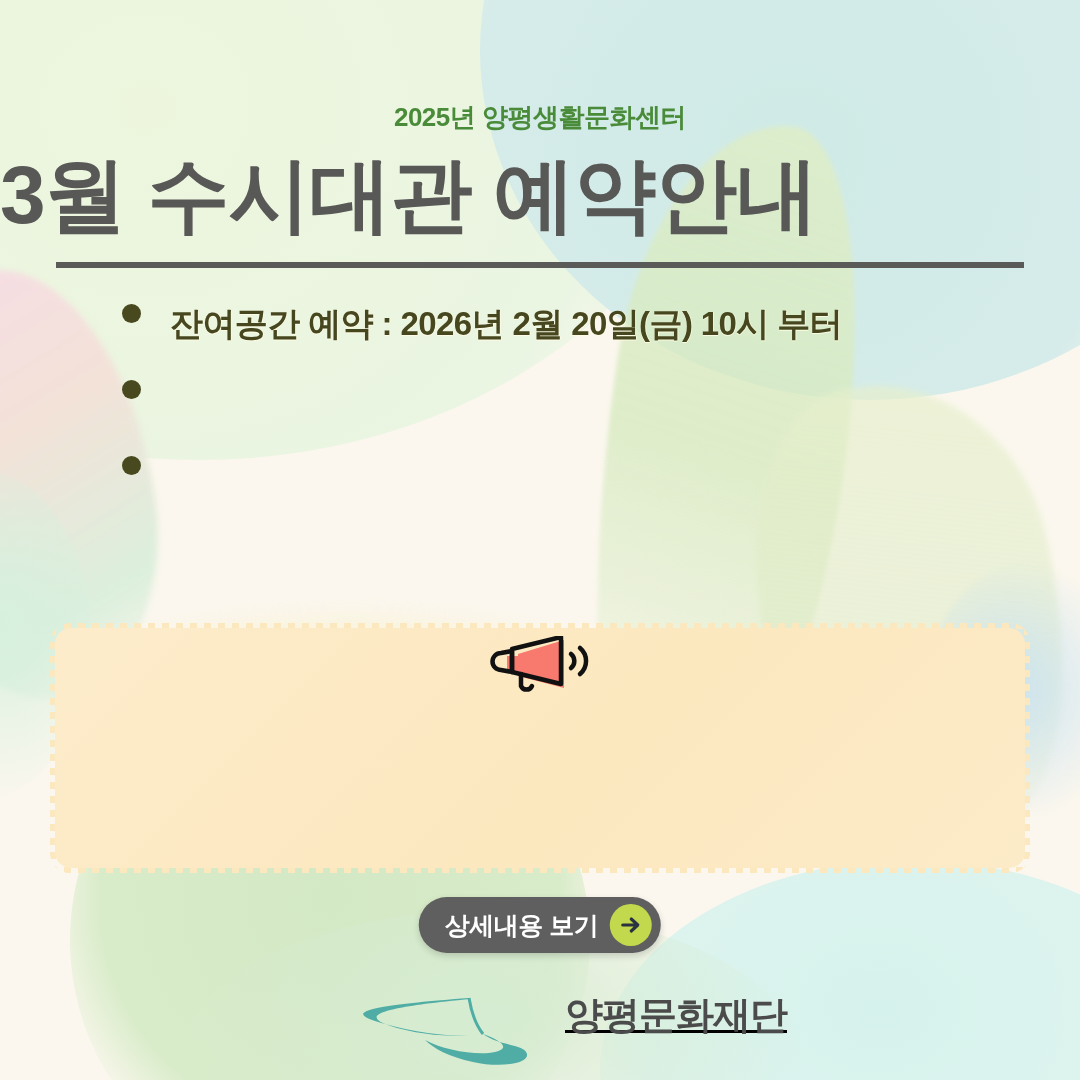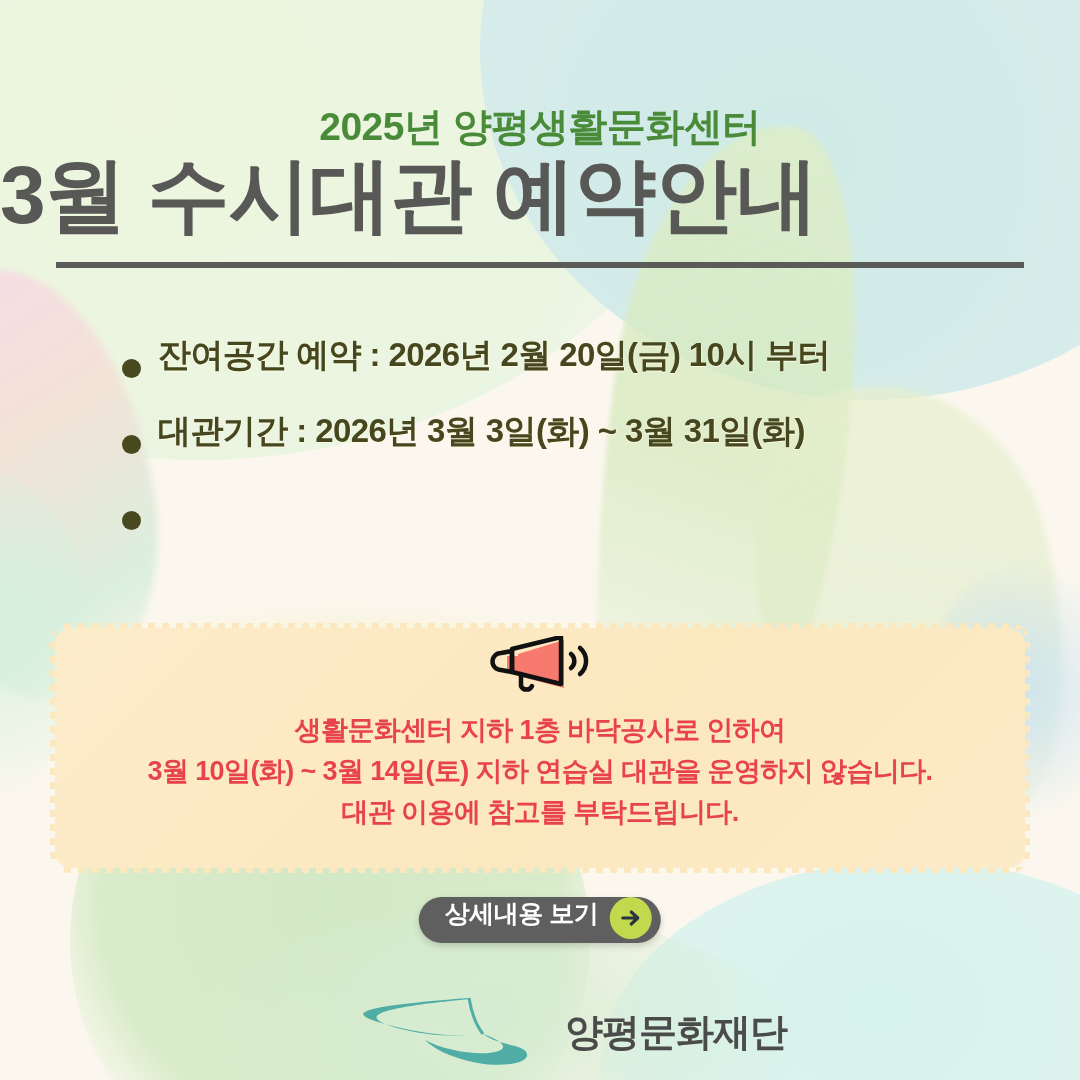--- a/index.html
+++ b/index.html
@@ -116,21 +116,21 @@
   #content {
     position: relative;
     width: 100%;
     height: 100%;
   }
 
   .eyebrow {
     position: absolute;
     top: 100px; left: 0; right: 0;
     text-align: center;
-    font-size: 39px;
+    font-size: 26px;
     font-weight: 700;
     letter-spacing: -0.5px;
     color: #4a8b3a;
   }
 
   .headline {
     position: absolute;
     top: 152px; left: 0; right: 0;
     text-align: left;
     font-size: 82px;
@@ -147,23 +147,24 @@
     width: 968px; height: 6px;
     background: #5a5a58;
   }
 
   .bullets {
     position: absolute;
     top: 302px; left: 0; right: 0;
   }
   .bullet-row {
     display: flex;
-    align-items: flex-end;
+    align-items: flex-start;
     height: 76px;
     padding-left: 122px;
+    gap: 12px;
   }
   .bullet-dot {
     width: 19px; height: 19px;
     border-radius: 50%;
     background: #49491f;
     flex: 0 0 auto;
     margin-right: 17px;
     margin-top: 2px;
   }
   .bullet-text {
@@ -223,22 +224,22 @@
     white-space: nowrap;
   }
 
   
   .cta {
     position: absolute;
     left: 50%;
     top: 897px;
     transform: translateX(-50%);
     display: flex;
-    align-items: flex-start;
-    height: 46px;
+    align-items: center;
+    height: 56px;
     padding: 0 9px 0 26px;
     border-radius: 28px;
     background: #5f5f5f;
     box-shadow: 0 3px 7px rgba(0,0,0,0.16);
     cursor: pointer;
   }
   .cta-label {
     font-size: 25px;
     font-weight: 700;
     letter-spacing: -0.5px;
@@ -255,22 +256,23 @@
     justify-content: center;
   }
 
   
   .footer {
     position: absolute;
     left: 50%;
     bottom: 6px;
     transform: translateX(-50%);
     display: flex;
-    align-items: center;
+    align-items: flex-start;
     gap: 22px;
+    text-decoration: underline;
   }
   .footer-mark { flex: 0 0 auto; }
   .footer-name {
     font-size: 38px;
     font-weight: 700;
     letter-spacing: -1px;
     color: #4b4b4b;
     white-space: nowrap;
   }
 </style>
@@ -301,21 +303,20 @@
 
     <div class="bullets">
 
       <div class="bullet-row">
         <span class="bullet-dot"></span>
         <span class="bullet-text">잔여공간 예약 : 2026년 2월 20일(금) 10시 부터</span>
       </div>
 
       <div class="bullet-row">
         <span class="bullet-dot"></span>
-        <span class="bullet-text">대관기간 : 2026년 3월 3일(화) ~ 3월 31일(화)</span>
       </div>
 
       <div class="bullet-row">
         <span class="bullet-dot"></span>
       </div>
 
 
     </div>
 
     <div class="notice-box">
@@ -333,25 +334,20 @@
 
             <path d="M24 15 L13 17 a6 6 0 0 0 0 17 L24 36 Z" fill="none" stroke="#111111" stroke-width="4.5" stroke-linejoin="round"></path>
 
             <path d="M33 38 L33 50 a6 6 0 0 0 11 0" fill="none" stroke="#111111" stroke-width="4.5" stroke-linecap="round"></path>
 
             <path d="M83 18 a9 9 0 0 1 0 14" fill="none" stroke="#111111" stroke-width="4.5" stroke-linecap="round"></path>
             <path d="M92 12 a17 17 0 0 1 0 26" fill="none" stroke="#111111" stroke-width="4.5" stroke-linecap="round"></path>
           </svg>
         </div>
 
-        <div class="notice-lines">
-          <div class="notice-line">생활문화센터 지하 1층 바닥공사로 인하여</div>
-          <div class="notice-line">3월 10일(화) ~ 3월 14일(토) 지하 연습실 대관을 운영하지 않습니다.</div>
-          <div class="notice-line">대관 이용에 참고를 부탁드립니다.</div>
-        </div>
       </div>
     </div>
 
     <div class="cta">
       <span class="cta-label">상세내용 보기</span>
       <span class="cta-arrow">
         <svg width="24" height="24" viewBox="0 0 24 24" xmlns="http://www.w3.org/2000/svg">
           <path d="M4 12 H18 M12.5 6 L19 12 L12.5 18" fill="none" stroke="#2b3340" stroke-width="3.2" stroke-linecap="round" stroke-linejoin="round"></path>
         </svg>
       </span>

